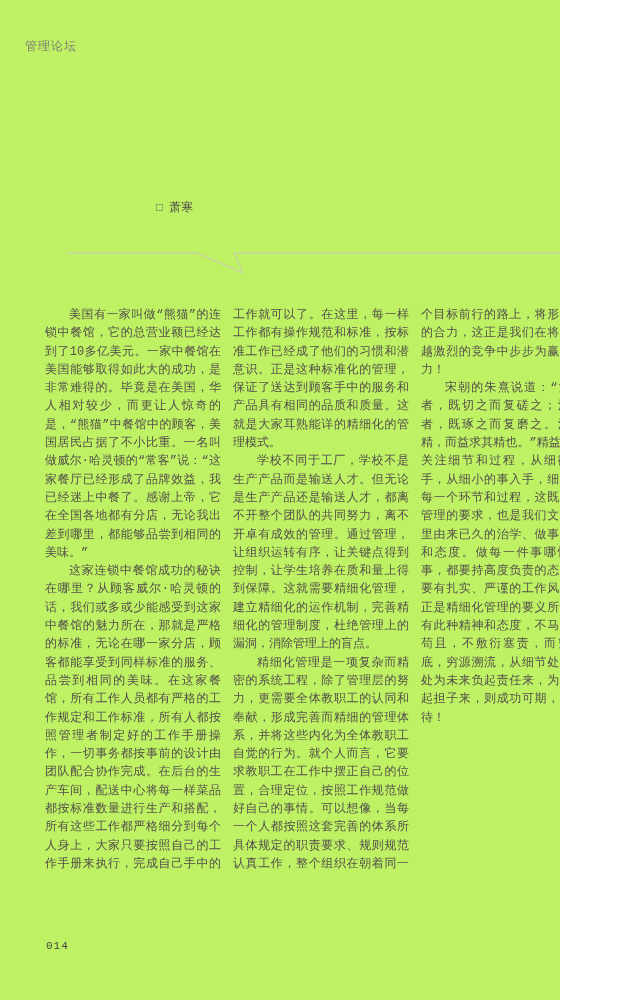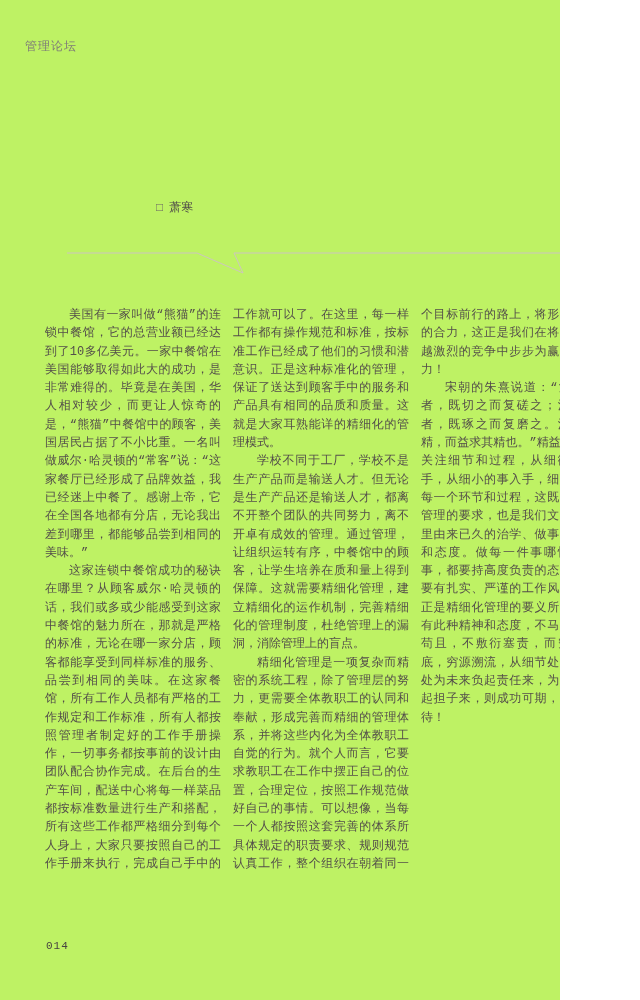--- a/index.html
+++ b/index.html
@@ -94,20 +94,20 @@
     <span class="marker">□</span><span>萧寒</span>
   </div>
 
   <svg class="divider" viewBox="0 0 640 40" xmlns="http://www.w3.org/2000/svg">
     <polyline points="67,8 197,8 243,28 234,8 566,8" fill="none" stroke="#ccc5bf" stroke-width="1"></polyline>
   </svg>
 
   <div class="body-columns">
       <p>美国有一家叫做“熊猫”的连锁中餐馆，它的总营业额已经达到了10多亿美元。一家中餐馆在美国能够取得如此大的成功，是非常难得的。毕竟是在美国，华人相对较少，而更让人惊奇的是，“熊猫”中餐馆中的顾客，美国居民占据了不小比重。一名叫做威尔·哈灵顿的“常客”说：“这家餐厅已经形成了品牌效益，我已经迷上中餐了。感谢上帝，它在全国各地都有分店，无论我出差到哪里，都能够品尝到相同的美味。”</p>
       <p>这家连锁中餐馆成功的秘诀在哪里？从顾客威尔·哈灵顿的话，我们或多或少能感受到这家中餐馆的魅力所在，那就是严格的标准，无论在哪一家分店，顾客都能享受到同样标准的服务、品尝到相同的美味。在这家餐馆，所有工作人员都有严格的工作规定和工作标准，所有人都按照管理者制定好的工作手册操作，一切事务都按事前的设计由团队配合协作完成。在后台的生产车间，配送中心将每一样菜品都按标准数量进行生产和搭配，所有这些工作都严格细分到每个人身上，大家只要按照自己的工作手册来执行，完成自己手中的工作就可以了。在这里，每一样工作都有操作规范和标准，按标准工作已经成了他们的习惯和潜意识。正是这种标准化的管理，保证了送达到顾客手中的服务和产品具有相同的品质和质量。这就是大家耳熟能详的精细化的管理模式。</p>
-      <p>学校不同于工厂，学校不是生产产品而是输送人才。但无论是生产产品还是输送人才，都离不开整个团队的共同努力，离不开卓有成效的管理。通过管理，让组织运转有序，中餐馆中的顾客，让学生培养在质和量上得到保障。这就需要精细化管理，建立精细化的运作机制，完善精细化的管理制度，杜绝管理上的漏洞，消除管理上的盲点。</p>
+      <p>学校不同于工厂，学校不是生产产品而是输送人才。但无论是生产产品还是输送人才，都离不开整个团队的共同努力，离不开卓有成效的管理。通过管理，让组织运转有序，让关键点得到控制，让学生培养在质和量上得到保障。这就需要精细化管理，建立精细化的运作机制，完善精细化的管理制度，杜绝管理上的漏洞，消除管理上的盲点。</p>
       <p>精细化管理是一项复杂而精密的系统工程，除了管理层的努力，更需要全体教职工的认同和奉献，形成完善而精细的管理体系，并将这些内化为全体教职工自觉的行为。就个人而言，它要求教职工在工作中摆正自己的位置，合理定位，按照工作规范做好自己的事情。可以想像，当每一个人都按照这套完善的体系所具体规定的职责要求、规则规范认真工作，整个组织在朝着同一个目标前行的路上，将形成多大的合力，这正是我们在将来越来越激烈的竞争中步步为赢的竞争力！</p>
       <p>宋朝的朱熹说道：“治骨角者，既切之而复磋之；治玉石者，既琢之而复磨之。治之已精，而益求其精也。”精益求精，关注细节和过程，从细微处着手，从细小的事入手，细致安排每一个环节和过程，这既是现代管理的要求，也是我们文化传统里由来已久的治学、做事的智慧和态度。做每一件事哪怕是小事，都要持高度负责的态度，都要有扎实、严谨的工作风格。这正是精细化管理的要义所在。持有此种精神和态度，不马虎，不苟且，不敷衍塞责，而究根究底，穷源溯流，从细节处、关键处为未来负起责任来，为发展担起担子来，则成功可期，未来可待！</p>
     </div>
 
   <div class="page-number">014</div>
 
 </div>
 
 </body></html>

